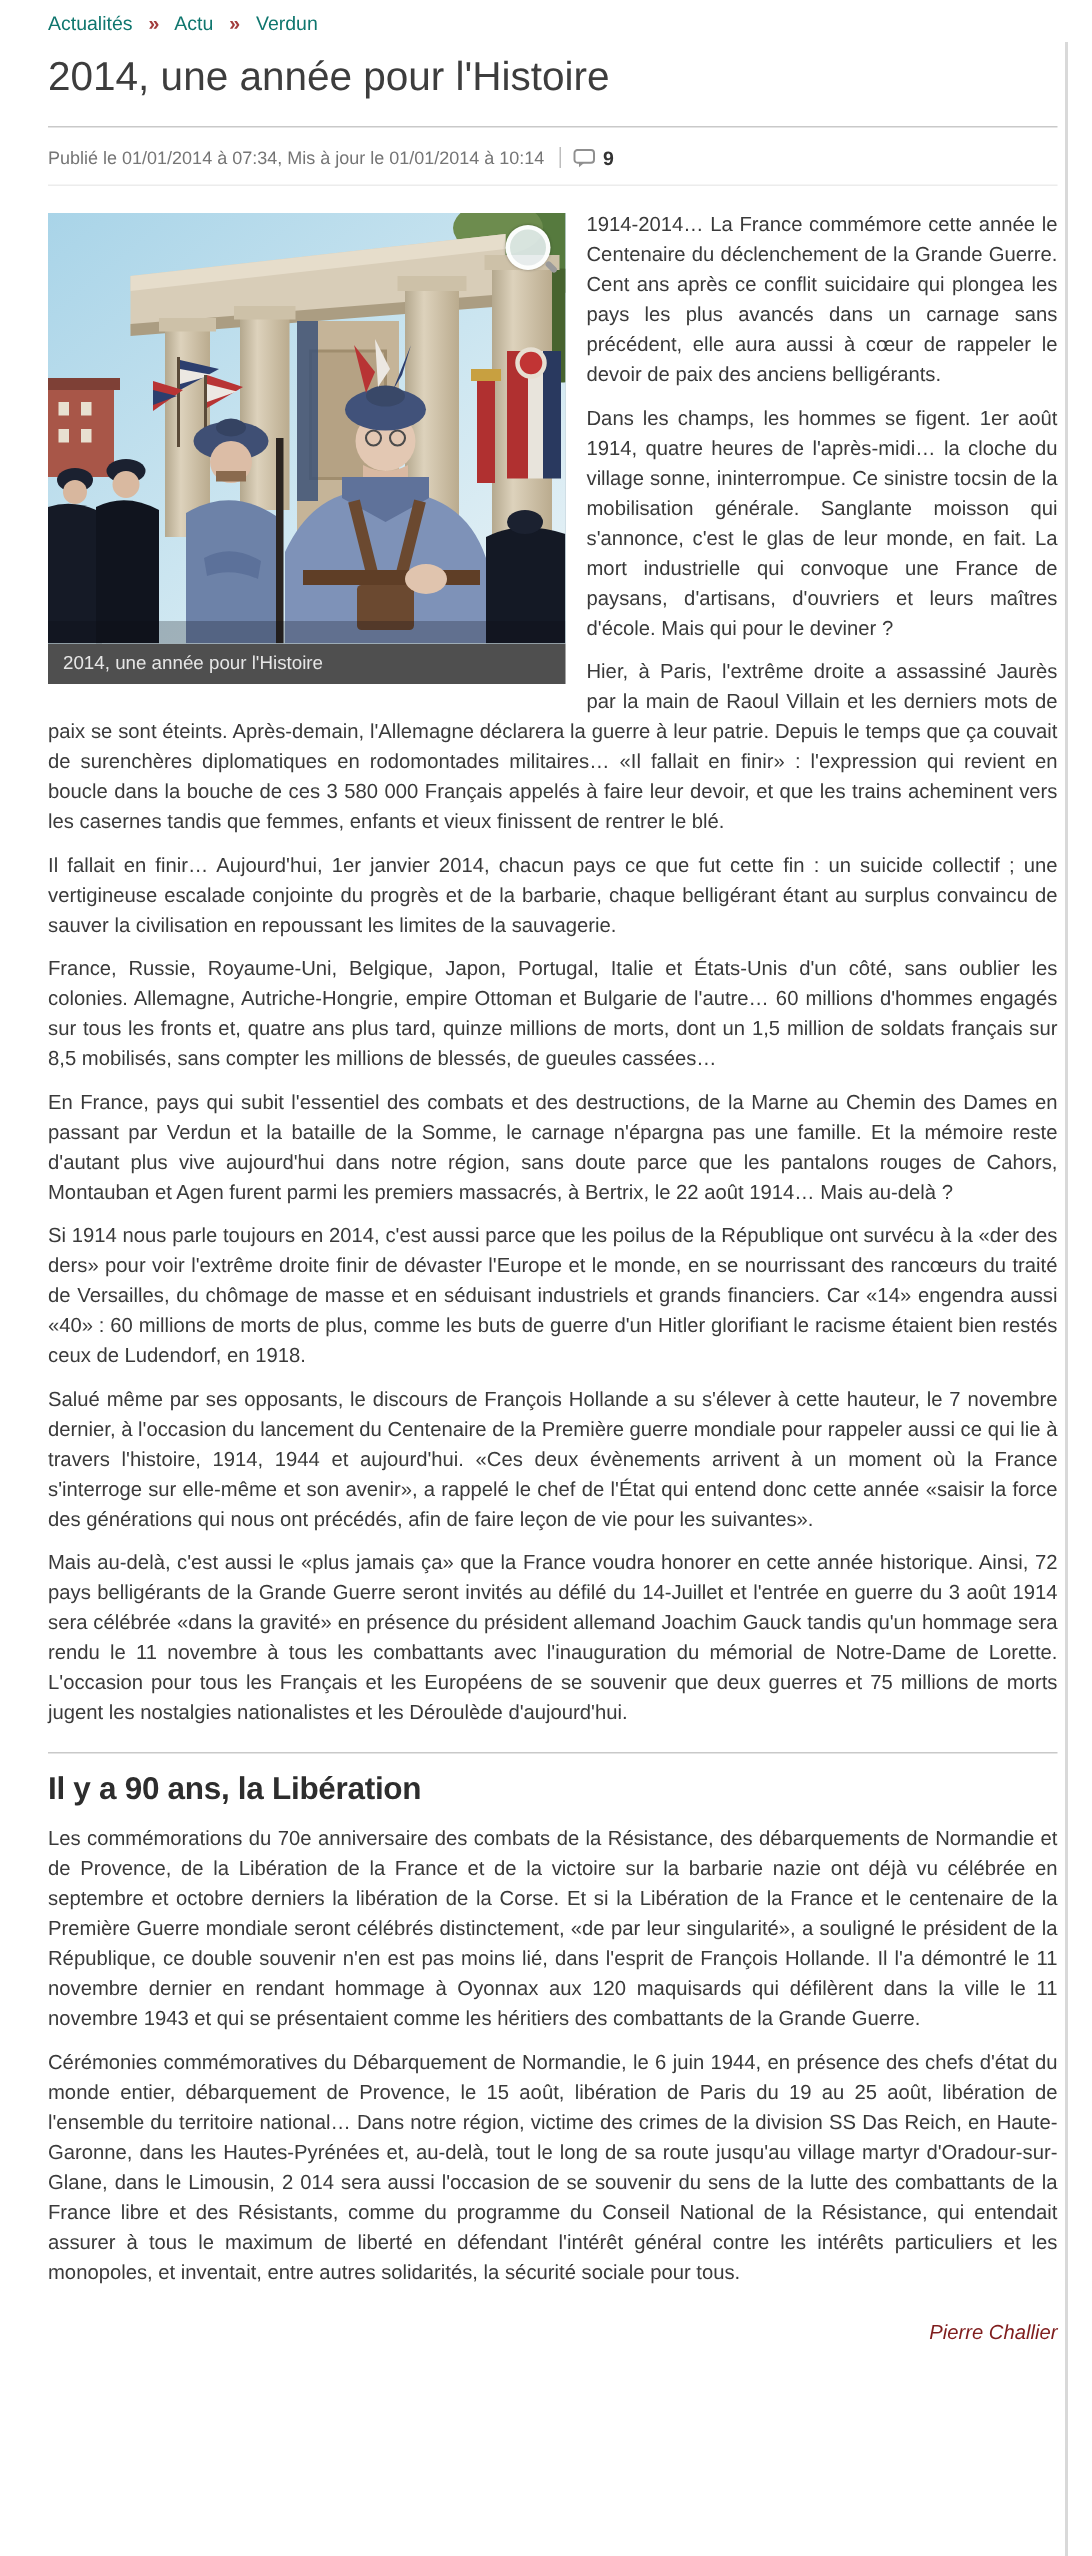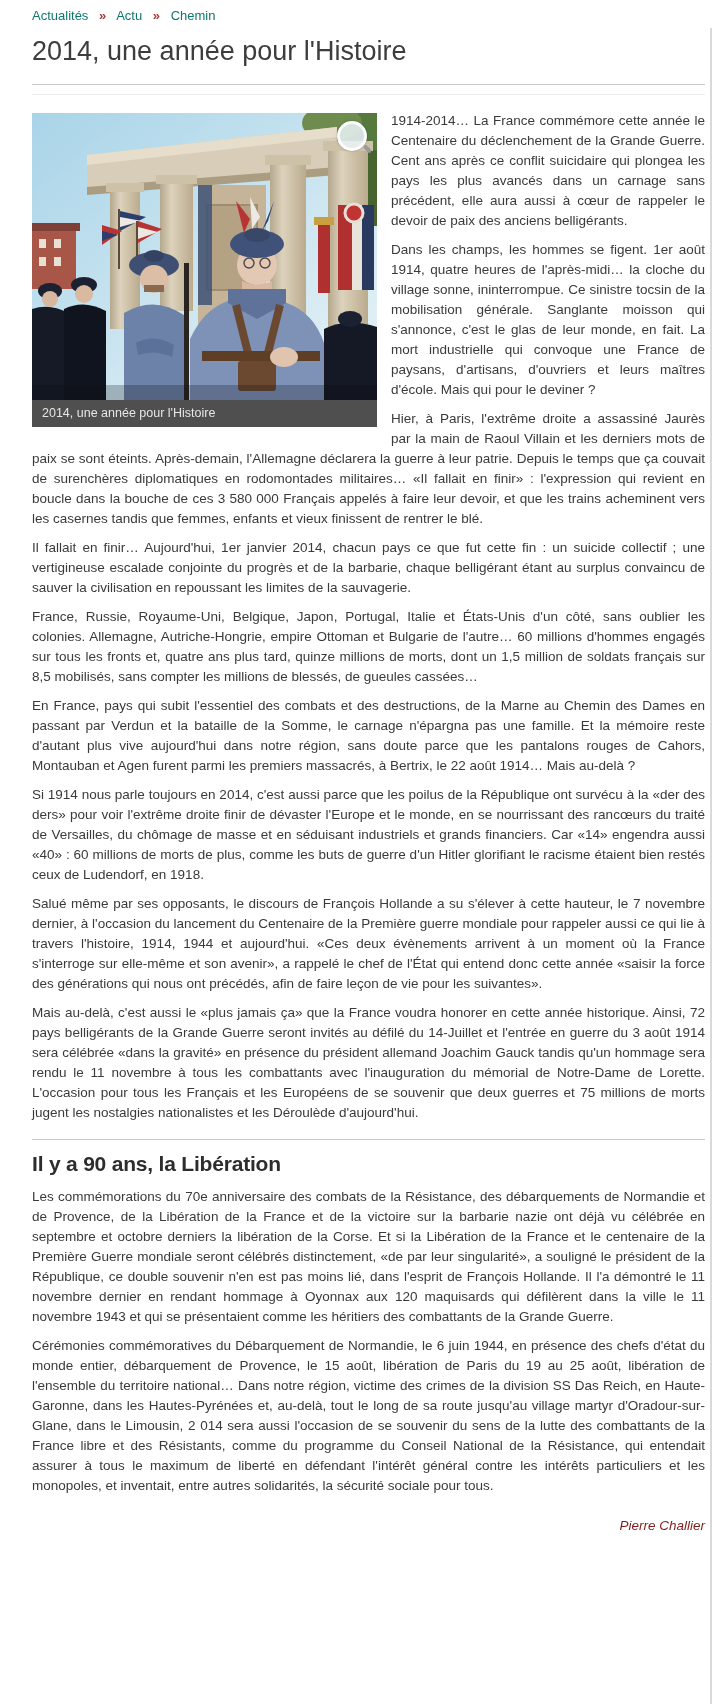--- a/index.html
+++ b/index.html
@@ -117,27 +117,38 @@
 <body>
 
 <div class="page">
   <div class="right-border"></div>
 
   <nav class="breadcrumb">
     <a>Actualités</a>
     <span class="sep">»</span>
     <a>Actu</a>
     <span class="sep">»</span>
-    <a>Chemin</a>
+    <a>Verdun</a>
   </nav>
 
   <h1 class="title">2014, une année pour l'Histoire</h1>
 
   <hr class="title-rule">
 
+  <div class="meta">
+    <span>Publié le 01/01/2014 à 07:34, Mis à jour le 01/01/2014 à 10:14</span>
+    <span class="meta-divider"></span>
+    <a class="comment">
+      <svg width="15" height="13" viewBox="0 0 15 13">
+        <rect x="1" y="1" width="13" height="8.5" rx="2" fill="none" stroke="#8f8f8f" stroke-width="1.3"></rect>
+        <path d="M4 9.5 L4 12.5 L7.5 9.5 Z" fill="#8f8f8f"></path>
+      </svg>
+      <b>9</b>
+    </a>
+  </div>
 
   <hr class="meta-rule">
 
   <div class="article-body">
 
     <figure class="photo">
       <div class="photo-canvas">
         <svg width="345" height="287" viewBox="0 0 345 287">
           <defs>
             <linearGradient id="sky" x1="0" y1="0" x2="1" y2="1">

